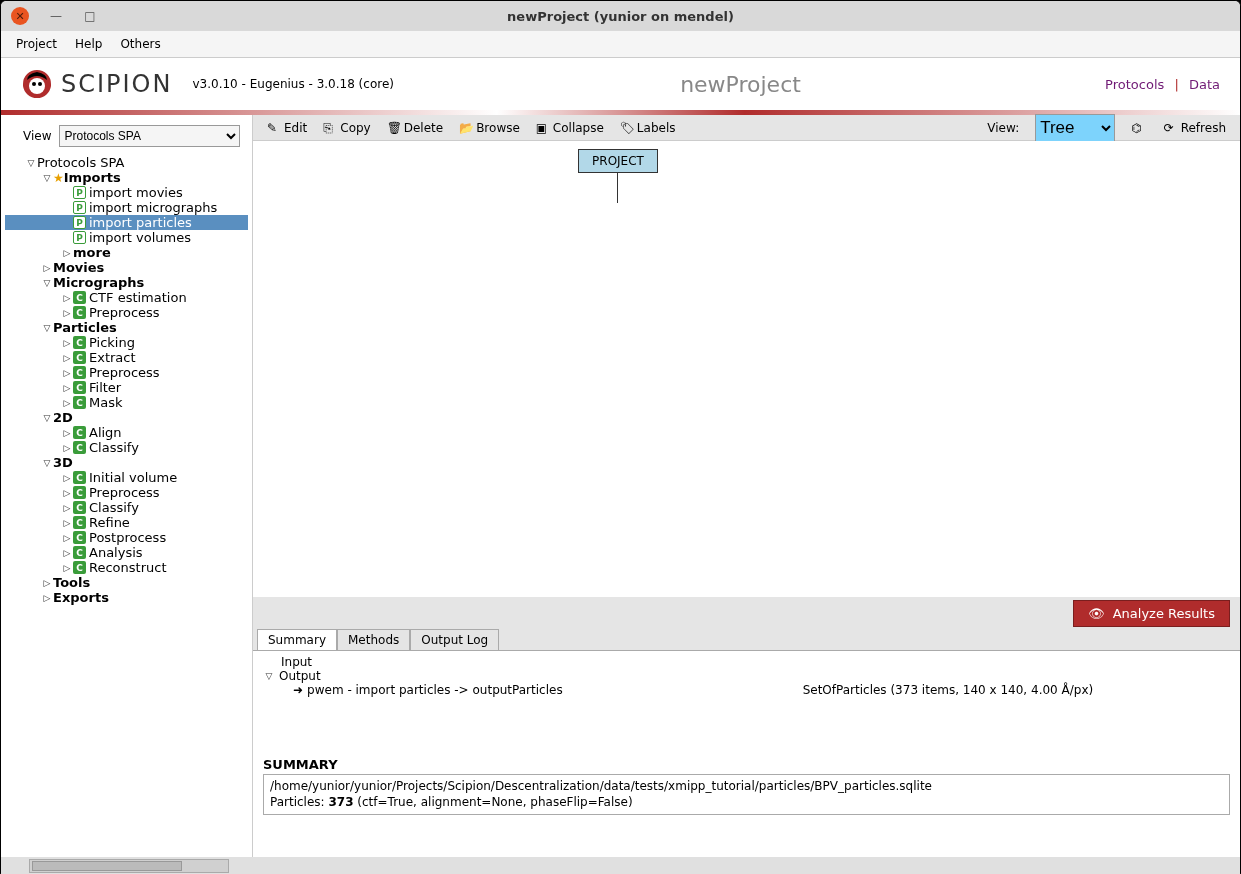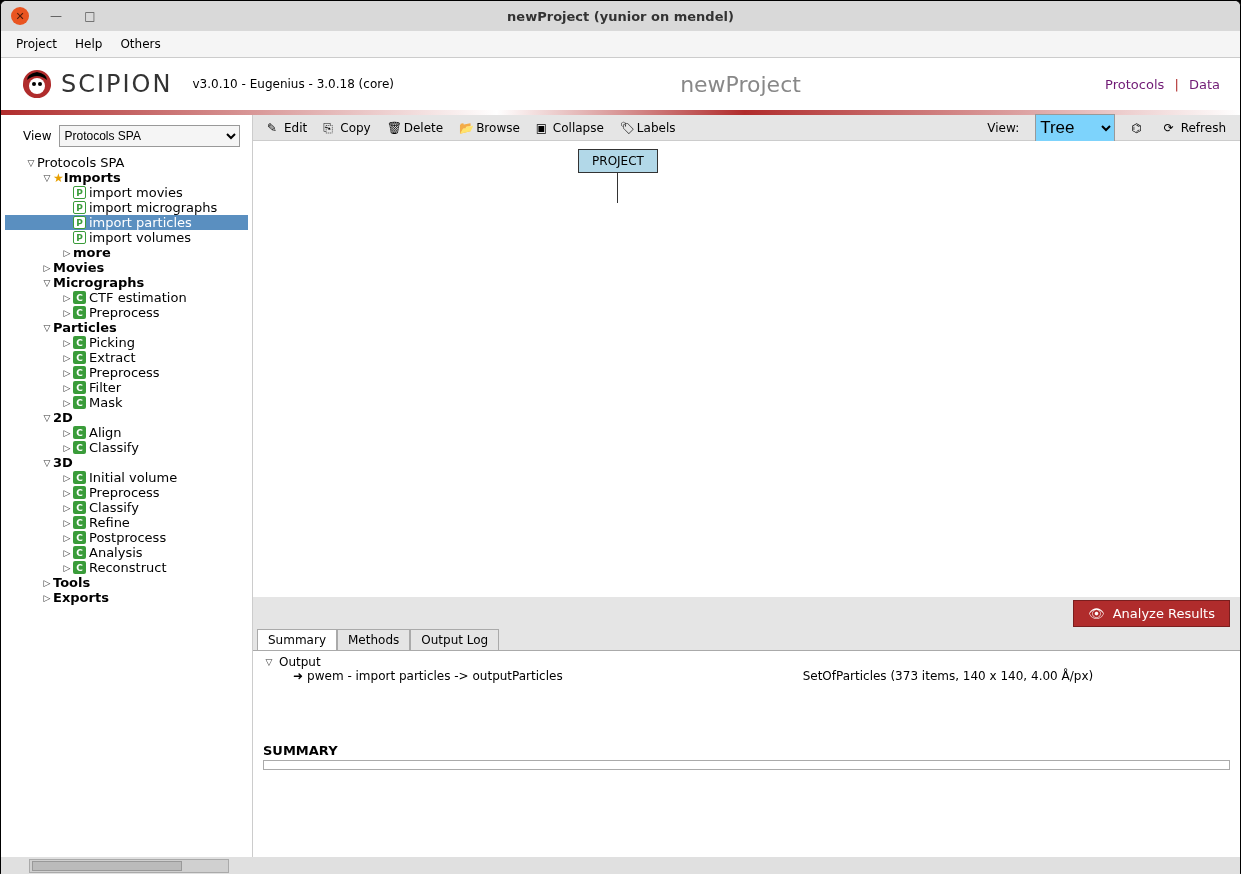--- a/index.html
+++ b/index.html
@@ -305,32 +305,37 @@
             <span>👁</span>
             <span>Analyze Results</span>
           </div>
         </div>
         <div class="tabs">
           <div class="tab active">Summary</div>
           <div class="tab">Methods</div>
           <div class="tab">Output Log</div>
         </div>
         <div class="tab-content">
+          <div class="io-row" style="margin-left:18px;">
+              <span>Input</span>
+            </div>
           <div class="io-row">
               <span class="toggle down" style="margin-right:4px;"></span>
               <span>Output</span>
             </div>
           <div class="output-detail">
             <span style="margin-right:4px;">➜</span>
             <span>pwem - import particles -&gt; outputParticles</span>
             <span class="desc">SetOfParticles (373 items, 140 x 140, 4.00 Å/px)</span>
           </div>
           <div class="summary-box">
             <div class="summary-hdr">SUMMARY</div>
             <div class="summary-body">
+              <div>/home/yunior/yunior/Projects/Scipion/Descentralization/data/tests/xmipp_tutorial/particles/BPV_particles.sqlite</div>
+              <div><span>Particles: </span><b>373</b><span> (ctf=True, alignment=None, phaseFlip=False)</span></div>
             </div>
           </div>
         </div>
       </div>
     </div>
   </div>
 
   <div class="hscroll">
     <div class="hscroll-track">
         <div class="hscroll-thumb"></div>

